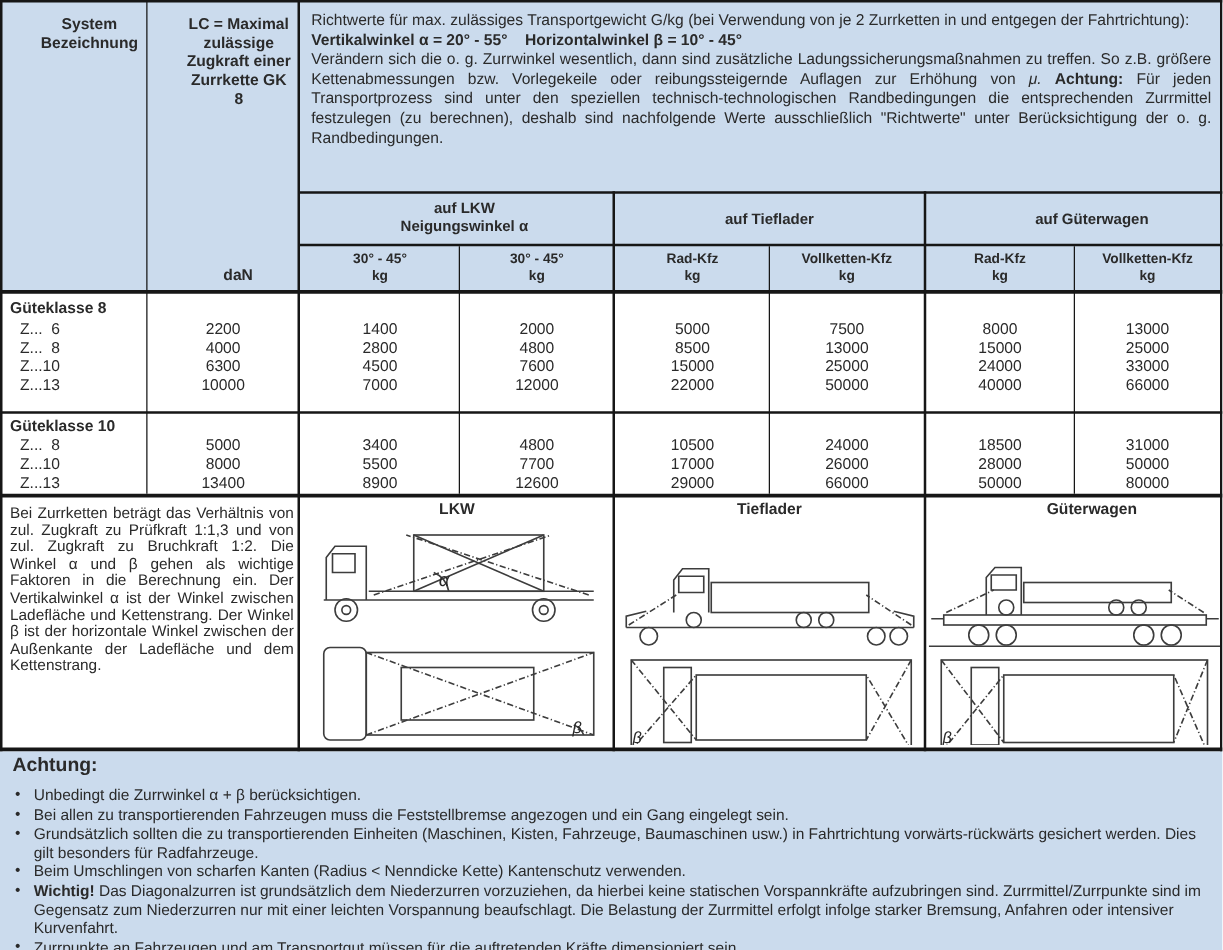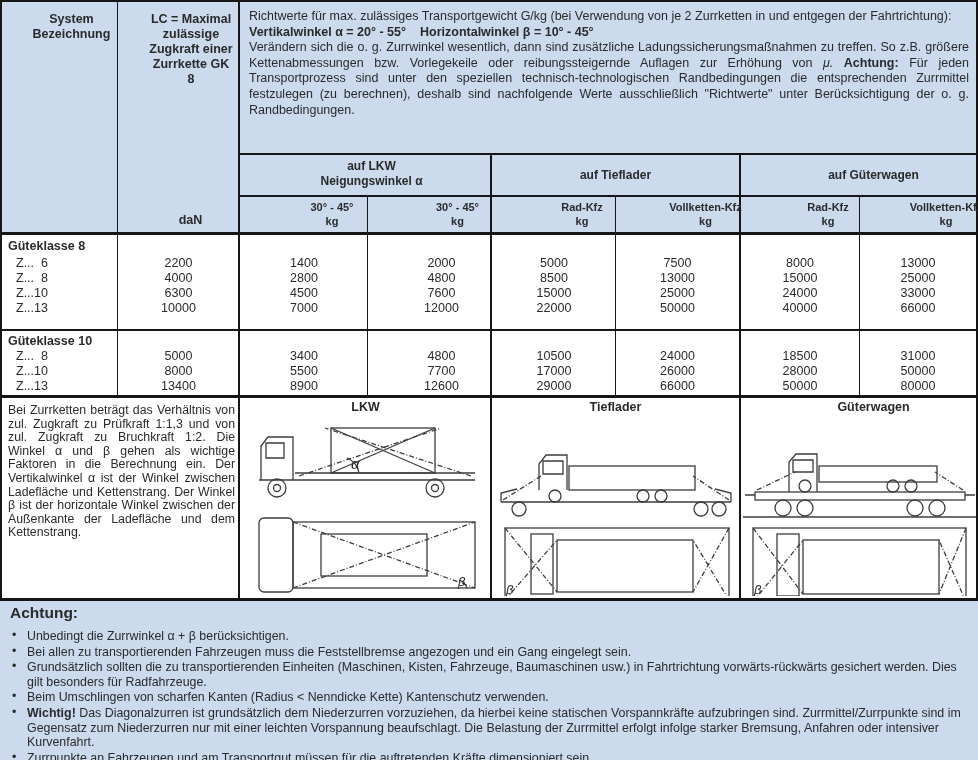--- a/index.html
+++ b/index.html
@@ -9,28 +9,28 @@
   .abs { position:absolute; }
   .blue { background:#cbdbed; }
   .white { background:#ffffff; }
   .line { position:absolute; background:#161616; }
   .b { font-weight:bold; }
   .ctr { text-align:center;padding-left:24px; }
   .cell { position:absolute; font-size:12.5px; height:15px; text-align:center; white-space:nowrap; }
   .c-lab { left:16px; width:100px; text-align:left; white-space:pre; }
   .c-dan { left:118px; width:121px; }
   .c0 { left:240px; width:128px; }
-  .c1 { left:380px; width:123px; }
+  .c1 { left:368px; width:123px; }
   .c2 { left:492px; width:124px; }
   .c3 { left:616px; width:123px; }
   .c4 { left:740px; width:120px; }
   .c5 { left:860px; width:116px; }
   .grp-label { position:absolute; left:8px; font-size:12.5px; font-weight:bold; }
   .ghead { position:absolute; font-size:12px; font-weight:bold; text-align:center; line-height:15px; }
-  .shead { position:absolute; font-size:11px; font-weight:bold; text-align:center; line-height:13.5px;margin-left:28px; }
+  .shead { position:absolute; font-size:11px; font-weight:bold; text-align:center; line-height:13.5px; }
   .intro { position:absolute; left:249px; top:9px; width:720px; font-size:12.5px; line-height:15.6px; text-align:justify; }
   .note { position:absolute; left:8px; top:404px; width:227px; font-size:12.3px; line-height:13.6px; text-align:justify; }
   .diag-title { position:absolute; top:400px; font-size:12.5px; font-weight:bold; text-align:center; }
   .achtung-title { position:absolute; left:10px; top:604px; font-size:15.5px; font-weight:bold; }
   .bullets { position:absolute; left:10px; top:629px; width:958px; }
   .bullet { position:relative; padding-left:17px; font-size:12.4px; line-height:14.6px; margin-bottom:1px; }
   .bdot { position:absolute; left:2px; top:-1px; }
   svg { display:block; }
   svg text { font-family:"Liberation Sans","DejaVu Sans",sans-serif; font-style:italic; fill:#2a2a2a; }
 </style>

